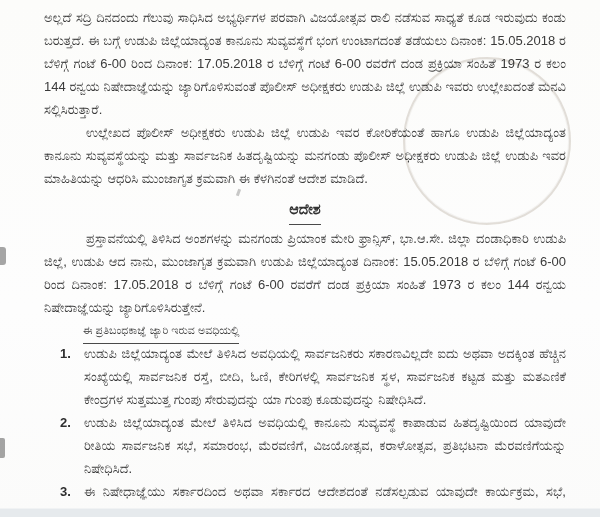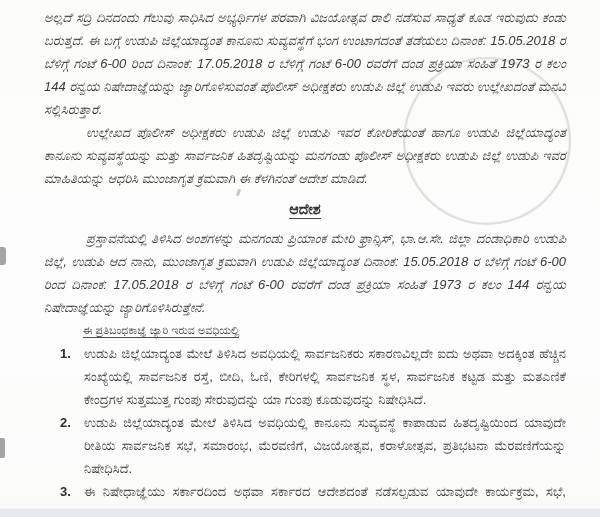--- a/index.html
+++ b/index.html
@@ -14,35 +14,34 @@
   .content {
     position: relative;
     padding: 6px 34px 0 44px;
     z-index: 2;
   }
   .body-para {
     font-size: 13px;
     line-height: 23px;
     text-align: justify;
     color: #3a3a3a;
-    font-style: italic;
   }
   .indent { text-indent: 42px; }
   .order-heading {
     text-align: center;
     font-size: 14.5px;
     font-weight: bold;
     line-height: 23px;
     margin: 8px 0 6px 0;
     color: #333;
   }
   .order-heading .underline,
   .list-heading .underline {
     border-bottom: 1.5px solid #4a4a4a;
-    padding-bottom: 1px;
+    padding-bottom: 7px;
   }
   .list-heading {
     font-size: 11px;
     line-height: 23px;
     margin-left: 39px;
     color: #3a3a3a;
   }
   ol.order-items {
     list-style: none;
     margin-left: 16px;

